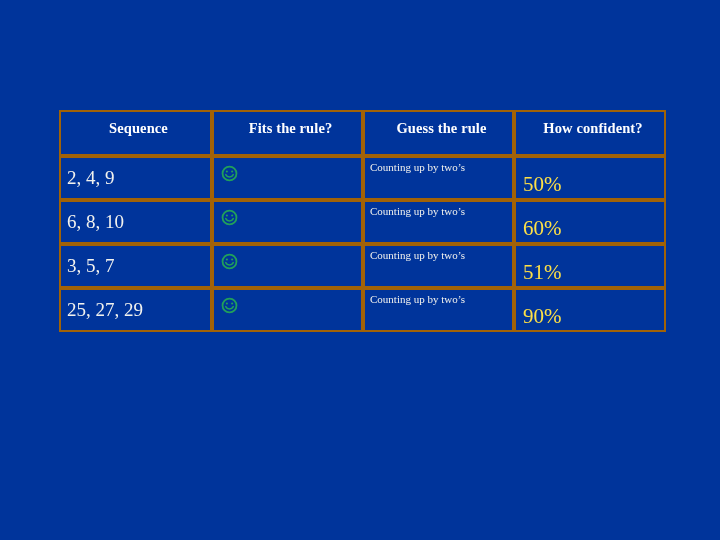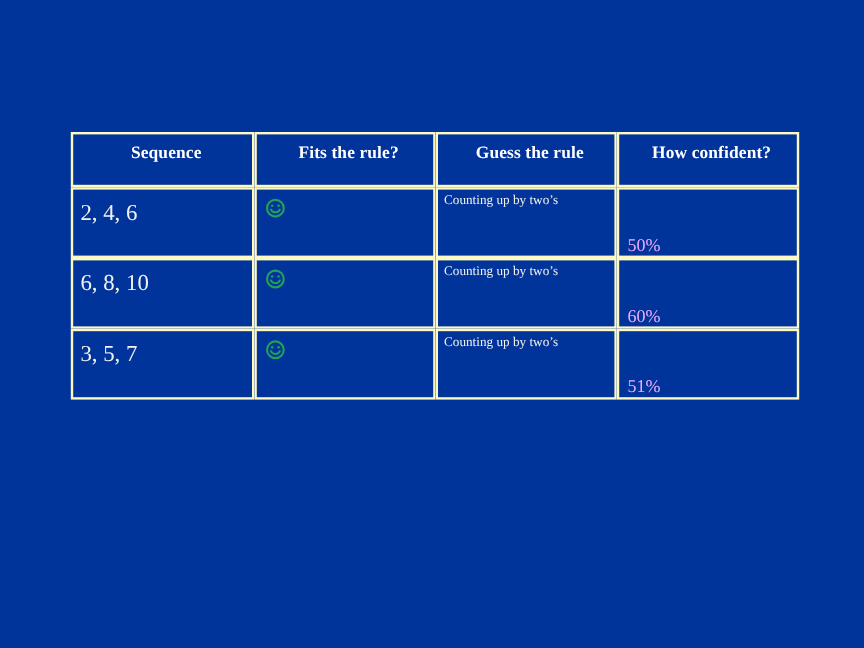--- a/index.html
+++ b/index.html
@@ -32,21 +32,21 @@
     table-layout: fixed;
   }
 
   #rule-table col.c-seq   { width: 153px; }
   #rule-table col.c-fits  { width: 151px; }
   #rule-table col.c-guess { width: 151px; }
   #rule-table col.c-conf  { width: 152px; }
 
   #rule-table th,
   #rule-table td {
-    border: 2px solid #fef9c3;
+    border: 2px solid #a16207;
     background: #00349b;
     vertical-align: top;
     padding: 0;
     overflow: hidden;
   }
 
   
   .hdr-row th {
     height: 42px;
   }
@@ -78,26 +78,25 @@
   }
 
   .guess-cell {
     font-size: 11px;
     color: #f2f2ee;
     line-height: 1.1;
     padding: 3px 4px 0 5px;
   }
 
   .conf-cell {
-    font-size: 15px;
-    color: #f0abfc;
+    font-size: 21px;
+    color: #fde047;
     line-height: 1;
     padding: 16px 0 0 7px;
     white-space: nowrap;
-    margin-top: 24px;
   }
 
   
   .smiley {
     display: block;
     width: 17px;
     height: 17px;
   }
 </style>
 </head>
@@ -124,21 +123,21 @@
           <div class="hdr-cell">Guess the rule</div>
         </th>
         <th>
           <div class="hdr-cell">How confident?</div>
         </th>
       </tr>
     </thead>
     <tbody id="rule-table-body">
   <tr class="body-row">
     <td>
-      <div class="seq-cell">2, 4, 6</div>
+      <div class="seq-cell">2, 4, 9</div>
     </td>
     <td>
       <div class="fits-cell">
         <svg class="smiley" viewBox="0 0 20 20">
           <circle cx="10" cy="10" r="8.2" fill="none" stroke="#21a05a" stroke-width="2.1"></circle>
           <circle cx="6.9" cy="7.6" r="1.25" fill="#21a05a"></circle>
           <circle cx="13.1" cy="7.6" r="1.25" fill="#21a05a"></circle>
           <path d="M5.6 11.3 A 4.9 4.9 0 0 0 14.4 11.3" fill="none" stroke="#21a05a" stroke-width="1.9" stroke-linecap="round"></path>
         </svg>
       </div>
@@ -189,17 +188,38 @@
       </div>
     </td>
     <td>
       <div class="guess-cell">Counting up by two’s</div>
     </td>
     <td>
       <div class="conf-cell">51%</div>
     </td>
   </tr>
 
+  <tr class="body-row">
+    <td>
+      <div class="seq-cell">25, 27, 29</div>
+    </td>
+    <td>
+      <div class="fits-cell">
+        <svg class="smiley" viewBox="0 0 20 20">
+          <circle cx="10" cy="10" r="8.2" fill="none" stroke="#21a05a" stroke-width="2.1"></circle>
+          <circle cx="6.9" cy="7.6" r="1.25" fill="#21a05a"></circle>
+          <circle cx="13.1" cy="7.6" r="1.25" fill="#21a05a"></circle>
+          <path d="M5.6 11.3 A 4.9 4.9 0 0 0 14.4 11.3" fill="none" stroke="#21a05a" stroke-width="1.9" stroke-linecap="round"></path>
+        </svg>
+      </div>
+    </td>
+    <td>
+      <div class="guess-cell">Counting up by two’s</div>
+    </td>
+    <td>
+      <div class="conf-cell">90%</div>
+    </td>
+  </tr>
 
 </tbody>
   </table>
 
 </div>
 
 </body></html>

